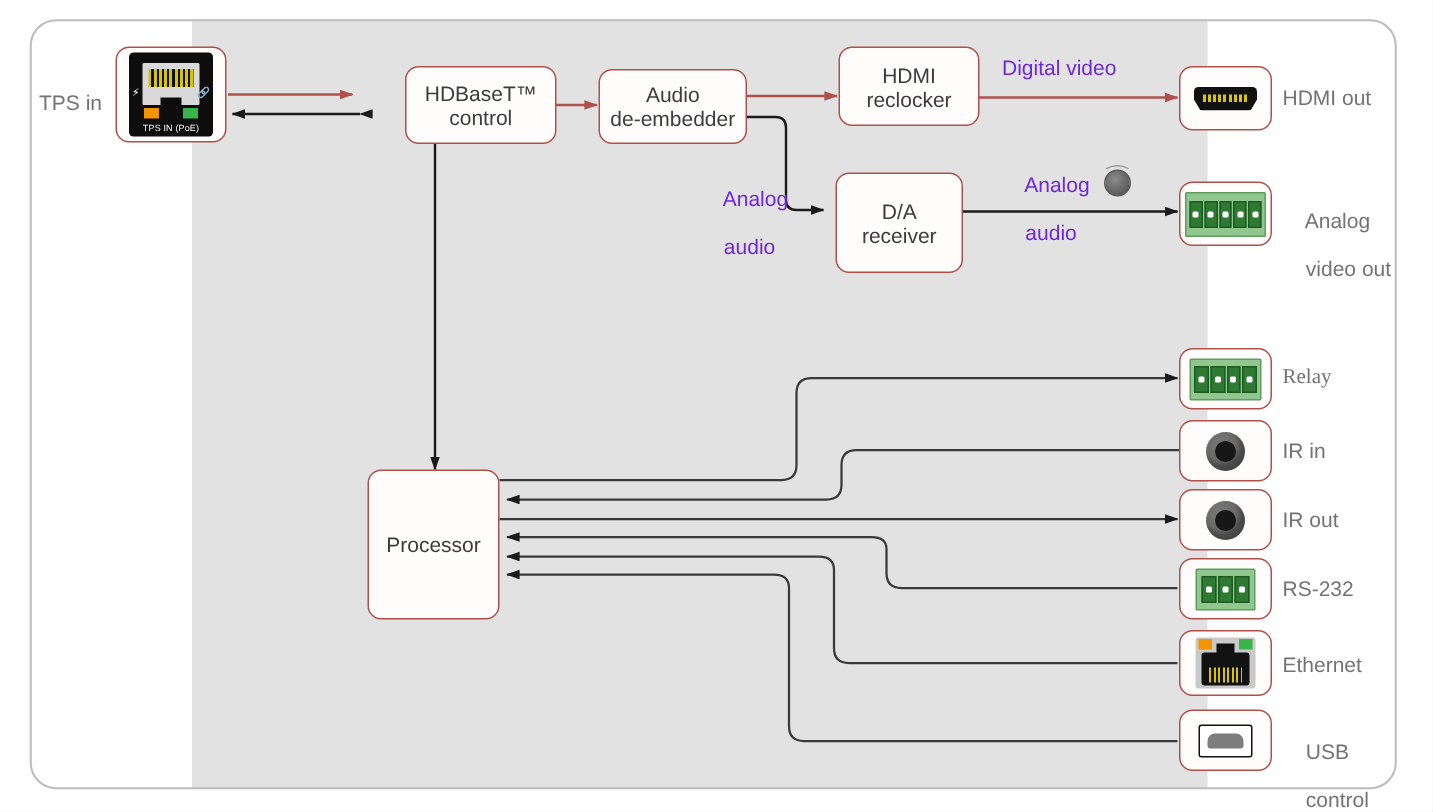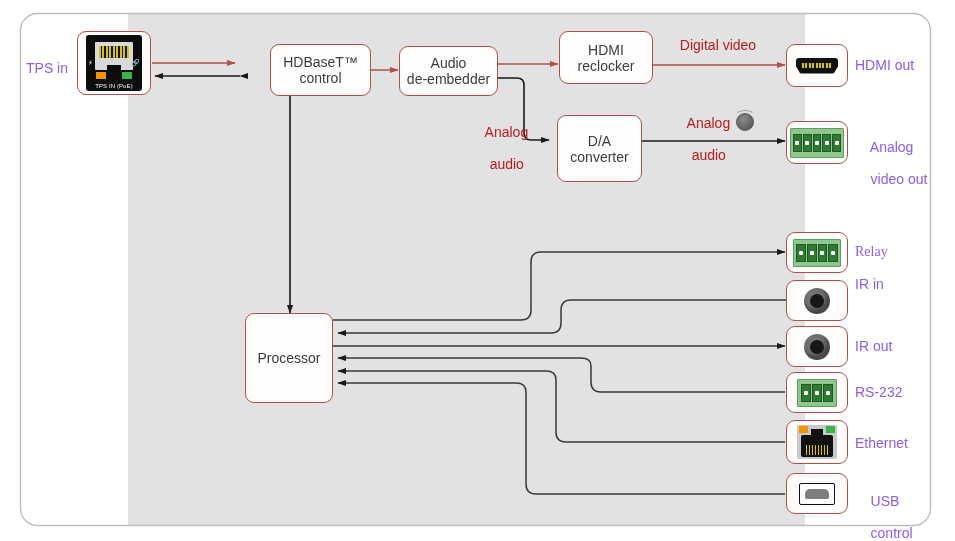--- a/index.html
+++ b/index.html
@@ -1,21 +1,21 @@
 <!DOCTYPE html>
 <html><head>
 <meta charset="utf-8">
 <style>
   html,body{margin:0;padding:0;background:#ffffff;}
   body{width:955px;height:541px;overflow:hidden;
        font-family:"Liberation Sans","DejaVu Sans",sans-serif;}
   #stage{position:relative;width:955px;height:541px;background:#fff;}
   #svgroot{position:absolute;left:0;top:0;width:955px;height:541px;}
-  .lbl{position:absolute;color:#8b5cf6;font-size:14px;line-height:16px;white-space:pre;}
-  .lbl-gray{position:absolute;color:#b91c1c;font-size:14px;line-height:16px;white-space:pre;text-align:center;}
+  .lbl{position:absolute;color:#737373;font-size:14px;line-height:16px;white-space:pre;}
+  .lbl-gray{position:absolute;color:#6d28d9;font-size:14px;line-height:16px;white-space:pre;text-align:left;}
   .pbox{position:absolute;box-sizing:border-box;background:#fffdfc;
         border:1.3px solid #b0504b;border-radius:9px;
         display:flex;align-items:center;justify-content:center;
         text-align:center;color:#3c3c3c;font-size:14px;line-height:16px;}
   .cbox{position:absolute;box-sizing:border-box;background:#fffdfc;
         border:1.3px solid #b0504b;border-radius:9px;
         display:flex;align-items:center;justify-content:center;}
   
   .rj45{position:relative;width:56px;height:56px;background:#0d0d0d;border-radius:3px;}
   .rj45 .body{position:absolute;left:9px;top:7px;width:38px;height:28px;background:#d9d9d9;border-radius:1px;}
@@ -147,24 +147,24 @@
     <span>de-embedder</span>
   </div>
 
   <div class="pbox" style="left:559px;top:31px;width:94px;height:53px;flex-direction:column;">
     <span>HDMI</span>
     <span>reclocker</span>
   </div>
 
   <div class="pbox" style="left:557px;top:115px;width:85px;height:67px;flex-direction:column;">
     <span>D/A</span>
-    <span>converter</span>
-  </div>
-
-  <div class="pbox" style="left:245px;top:313px;width:88px;height:90px;">
+    <span>receiver</span>
+  </div>
+
+  <div class="pbox" style="left:245px;top:313px;width:88px;height:100px;">
     <span>Processor</span>
   </div>
 
   <div class="lbl-gray" style="left:668px;top:37px;width:100px;">Digital video</div>
 
   <div class="lbl-gray" style="left:467px;top:108px;width:64px;">
     <span>Analog</span><br>
     <span>audio</span>
   </div>
 
@@ -227,21 +227,21 @@
         </div>
     </div>
   </div>
   <div class="lbl" style="left:855px;top:244px;font-family:Liberation Serif, serif;">Relay</div>
 
   <div class="cbox" style="left:786px;top:280px;width:62px;height:41px;">
     <div class="jack">
       <div class="h"></div>
     </div>
   </div>
-  <div class="lbl" style="left:855px;top:276px;">IR in</div>
+  <div class="lbl" style="left:855px;top:292px;">IR in</div>
 
   <div class="cbox" style="left:786px;top:326px;width:62px;height:41px;">
     <div class="jack">
       <div class="h"></div>
     </div>
   </div>
   <div class="lbl" style="left:855px;top:338px;">IR out</div>
 
   <div class="cbox" style="left:786px;top:372px;width:62px;height:41px;">
     <div class="term" style="width:34px;height:22px;">

